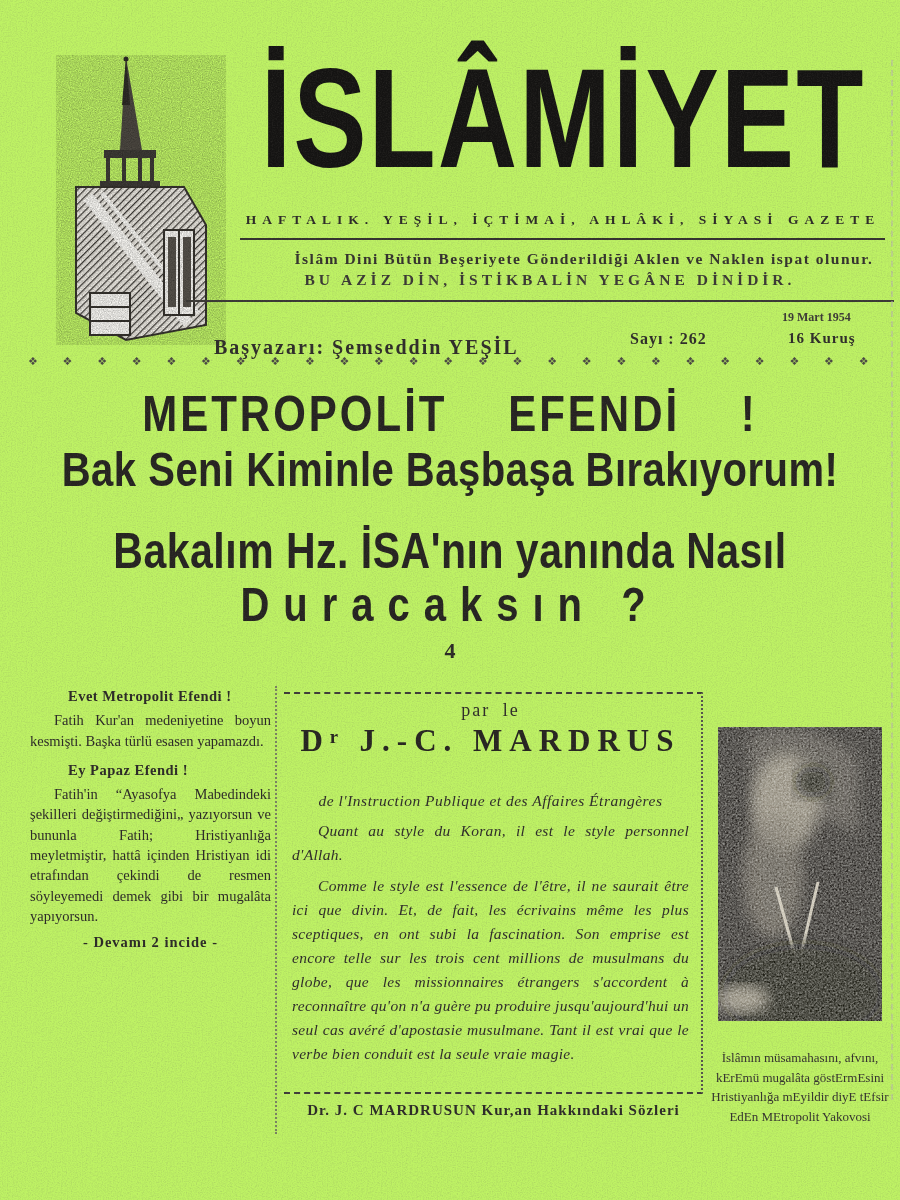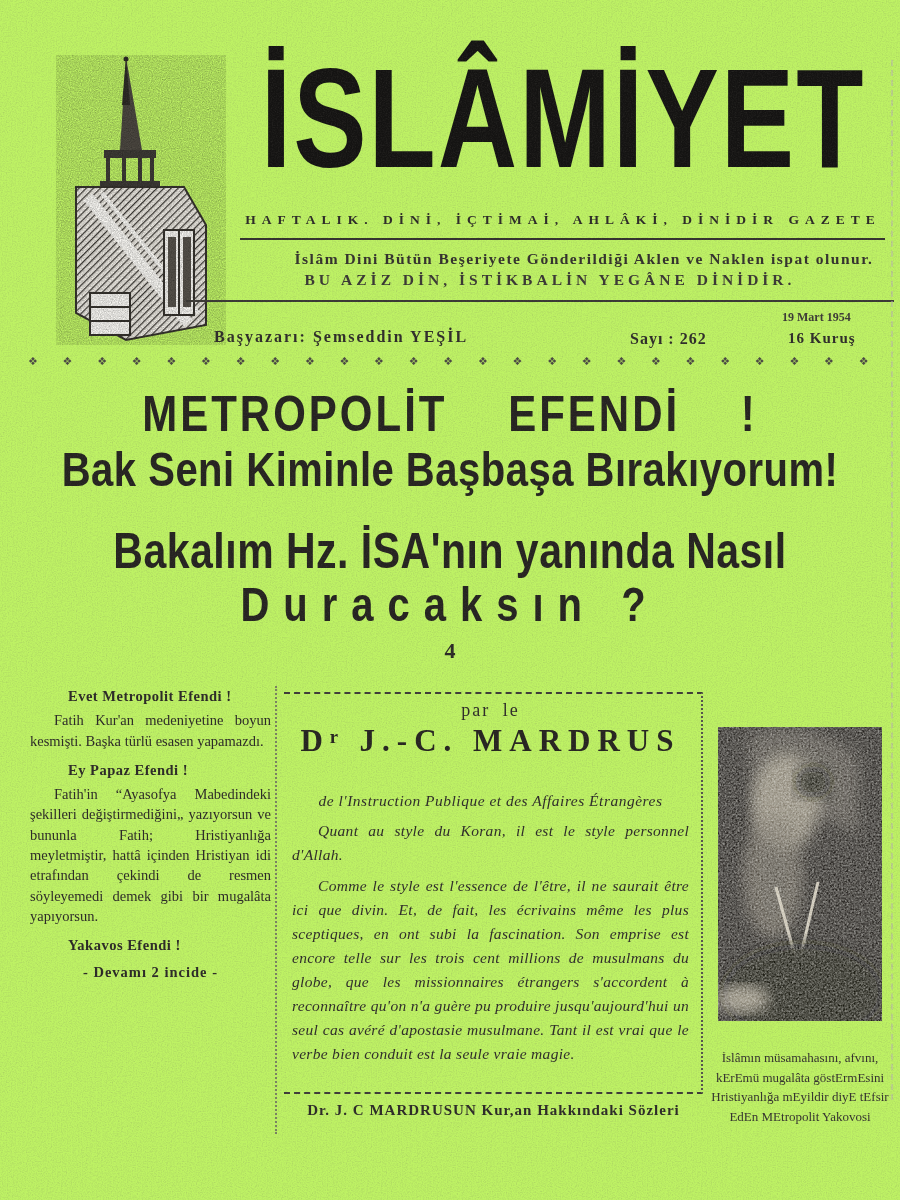--- a/index.html
+++ b/index.html
@@ -27,21 +27,21 @@
     left:200px;top:250px;width:700px;text-align:center;
     font-size:15.5px;font-weight:bold;letter-spacing:1.5px;color:#33312d;
     white-space:nowrap;filter:blur(0.25px);padding-left:34px;
   }
   .slogan-2{
     left:200px;top:271px;width:700px;text-align:center;
     font-size:15.5px;font-weight:bold;letter-spacing:4px;color:#3a3834;
     white-space:nowrap;filter:blur(0.25px);
   }
   .rule-2{left:186px;top:300px;width:708px;height:2px;background:#3a3834;}
-  .editor{left:214px;top:328px;font-size:16px;font-weight:bold;letter-spacing:2px;color:#2e2c29;filter:blur(0.2px);}
+  .editor{left:214px;top:336px;font-size:20px;font-weight:bold;letter-spacing:2px;color:#2e2c29;filter:blur(0.2px);}
   .issue-no{left:630px;top:330px;font-size:16px;font-weight:bold;letter-spacing:1px;color:#2e2c29;}
   .issue-date{left:782px;top:310px;font-size:12px;font-weight:bold;color:#3c3a36;}
   .issue-price{left:788px;top:330px;font-size:15px;font-weight:bold;letter-spacing:1px;color:#2e2c29;}
   .ornaments{
     left:28px;top:355px;width:848px;font-size:11px;color:#4a4843;
     word-spacing:22px;white-space:nowrap;overflow:hidden;filter:blur(0.3px);
   }
   
   .headline{
     left:0;width:900px;text-align:center;
@@ -130,21 +130,21 @@
     <rect x="112" y="182" width="8" height="70" fill="#55514a"></rect>
     <rect x="127" y="182" width="8" height="70" fill="#55514a"></rect>
     <rect x="34" y="238" width="40" height="42" fill="#fbfaf6" stroke="#34312c" stroke-width="2"></rect>
     <line x1="34" y1="252" x2="74" y2="252" stroke="#34312c" stroke-width="2"></line>
     <line x1="34" y1="266" x2="74" y2="266" stroke="#34312c" stroke-width="2"></line>
     <rect x="55" y="150" width="110" height="140" fill="none"></rect>
     <rect width="170" height="290" filter="url(#rough)" opacity="0.35"></rect>
   </svg>
 
   <div class="abs masthead-title">İSLÂMİYET</div>
-  <div class="abs masthead-subtitle">HAFTALIK. DİNİ, İÇTİMAİ, AHLÂKİ, DİNİDİR GAZETE</div>
+  <div class="abs masthead-subtitle">HAFTALIK. YEŞİL, İÇTİMAİ, AHLÂKİ, SİYASİ GAZETE</div>
   <div class="abs rule-1"></div>
   <div class="abs slogan-1">İslâm Dini Bütün Beşeriyete Gönderildiği Aklen ve Naklen ispat olunur.</div>
   <div class="abs slogan-2">BU AZİZ DİN, İSTİKBALİN YEGÂNE DİNİDİR.</div>
   <div class="abs rule-2"></div>
 
   <div class="abs editor">Başyazarı: Şemseddin YEŞİL</div>
   <div class="abs issue-no">Sayı : 262</div>
   <div class="abs issue-date">19 Mart 1954</div>
   <div class="abs issue-price">16 Kuruş</div>
 
@@ -154,21 +154,20 @@
   <div class="abs headline hl2">Bak Seni Kiminle Başbaşa Bırakıyorum!</div>
   <div class="abs headline hl3">Bakalım Hz. İSA'nın yanında Nasıl</div>
   <div class="abs headline hl4">Duracaksın ?</div>
   <div class="abs part-number">4</div>
 
   <div class="abs left-col">
     <div class="sec-head">Evet Metropolit Efendi !</div>
     <p>Fatih Kur'an medeniyetine boyun kesmişti. Başka türlü esasen yapamazdı.</p>
     <div class="sec-head">Ey Papaz Efendi !</div>
     <p>Fatih'in “Ayasofya Mabedindeki şekilleri değiştirmediğini„ yazıyorsun ve bununla Fatih; Hristiyanlığa meyletmiştir, hattâ içinden Hristiyan idi etrafından çekindi de resmen söyleyemedi demek gibi bir mugalâta yapıyorsun.</p>
-    <div class="sec-head">Yakavos Efendi !</div>
     <div class="contin">- Devamı 2 incide -</div>
   </div>
 
   <div class="abs col-rule"></div>
 
   <div class="abs french-box">
     <div class="par-le">par le</div>
     <div class="author">Dʳ J.-C. MARDRUS</div>
     <div class="fr-sub-wrap">
       <div class="fr-sub">de l'Instruction Publique et des Affaires Étrangères</div>

